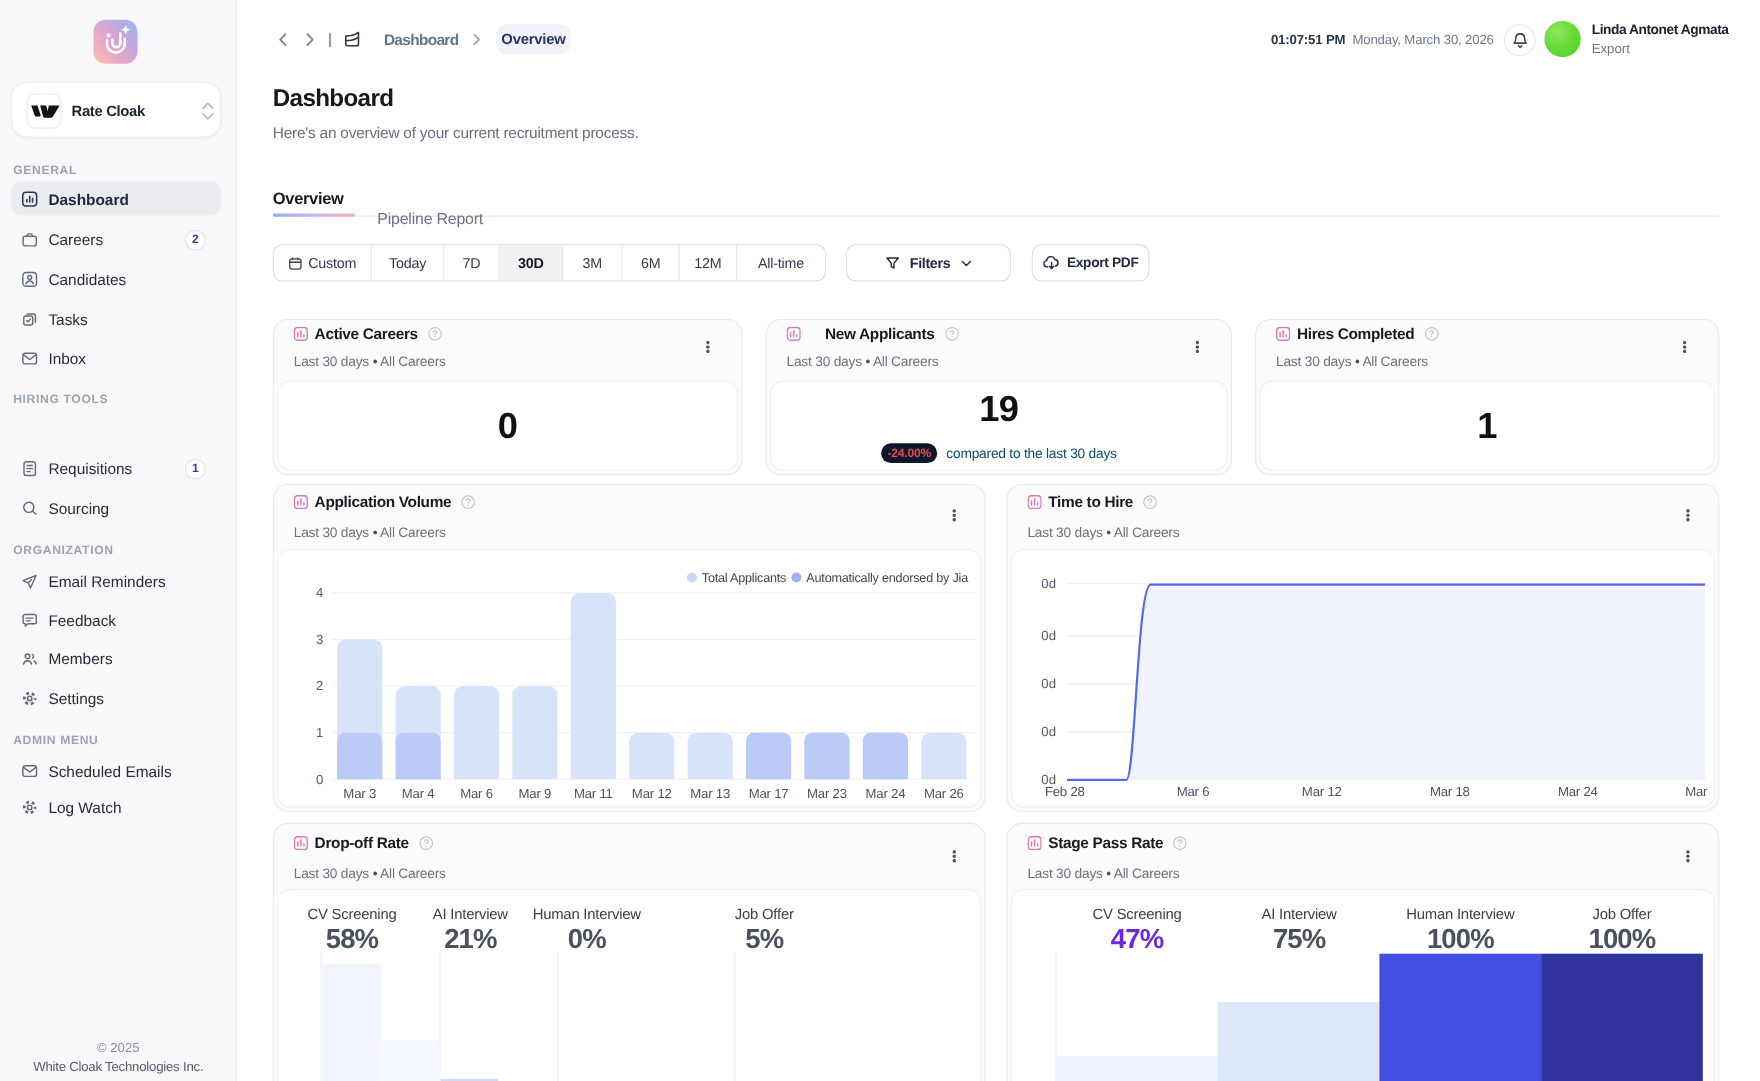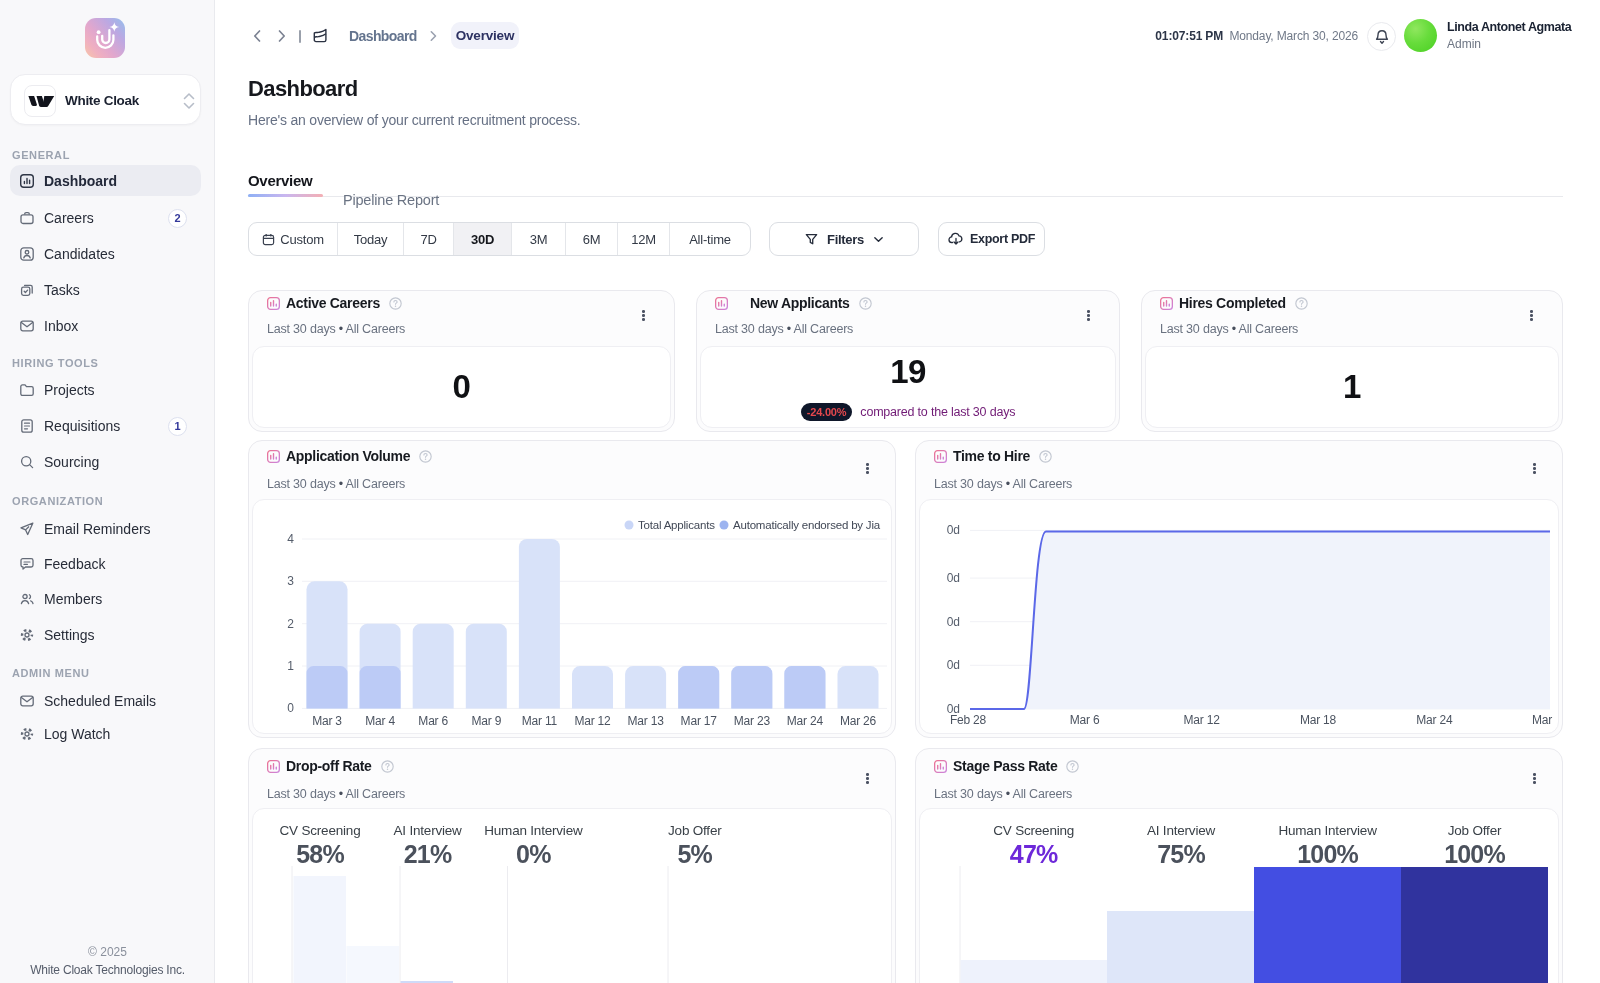--- a/index.html
+++ b/index.html
@@ -92,21 +92,21 @@
 </svg>
       </div>
   <div id="wscard">
     <div id="wbox">
           <svg width="32" height="32" viewBox="0 0 32 32" style="position:absolute;left:-1px;top:-1px;">
 <path d="M4.4 11h5.7l2.8 8.5c.25.85-.3 1.4-1.2 1.4H9c-.8 0-1.35-.35-1.6-1.1z" fill="#12141c"></path>
 <path d="M12.5 11h5.4l3 9.4c.25.8-.25 1.6-1.15 1.6h-3c-.8 0-1.35-.45-1.6-1.15z" fill="#12141c"></path>
 <path d="M20.3 11h9.9l-6 10c-.35.65-.9 1-1.6 1h-2.7c-.9 0-1.45-.7-1.2-1.55z" fill="#12141c"></path>
 </svg>
         </div>
-    <div id="wsname">White Cloak</div>
+    <div id="wsname">Rate Cloak</div>
         <svg width="14" height="18" viewBox="0 0 14 18" style="position:absolute;left:171px;top:17px;">
 <path d="M2.5 6.5L7 2l4.5 4.5 M2.5 11.5L7 16l4.5-4.5" fill="none" stroke="#b7bdc8" stroke-width="1.6" stroke-linecap="round" stroke-linejoin="round"></path>
         </svg>
   </div>
 
   <div class="navlabel" style="top:149px;">GENERAL</div>
   <div class="navitem active" style="top:165px;">
         <svg class="ic" viewBox="0 0 16 16">
           <rect x="1.7" y="1.7" width="12.6" height="12.6" rx="3" fill="none" stroke="#2f3646" stroke-width="1.4"></rect>
           <path d="M5.4 10.6V8.4 M8 10.6V5.4 M10.6 10.6V7.2" stroke="#2f3646" stroke-width="1.4" stroke-linecap="round"></path>
@@ -125,23 +125,20 @@
   <div class="navitem" style="top:272px;"><svg class="ic" viewBox="0 0 16 16">
           <path d="M5.6 3.4h6c1 0 1.6.6 1.6 1.6v6" fill="none" stroke="#646b78" stroke-width="1.3" stroke-linecap="round"></path>
           <rect x="2.6" y="5.2" width="8.2" height="8.2" rx="1.8" fill="none" stroke="#646b78" stroke-width="1.3"></rect>
           <path d="M5.2 9.3l1.2 1.2 2.2-2.4" fill="none" stroke="#646b78" stroke-width="1.3" stroke-linecap="round" stroke-linejoin="round"></path>
         </svg>Tasks</div>
   <div class="navitem" style="top:308px;"><svg class="ic" viewBox="0 0 16 16">
           <rect x="1.8" y="3.2" width="12.4" height="9.6" rx="2" fill="none" stroke="#646b78" stroke-width="1.3"></rect>
           <path d="M2.4 4.6l5.6 4.2 5.6-4.2" fill="none" stroke="#646b78" stroke-width="1.3" stroke-linecap="round" stroke-linejoin="round"></path>
         </svg>Inbox</div>
   <div class="navlabel" style="top:357px;">HIRING TOOLS</div>
-  <div class="navitem" style="top:372px;"><svg class="ic" viewBox="0 0 16 16">
-          <path d="M1.8 4.5c0-.9.7-1.6 1.6-1.6h2.6l1.5 1.7h5.1c.9 0 1.6.7 1.6 1.6v5.6c0 .9-.7 1.6-1.6 1.6H3.4c-.9 0-1.6-.7-1.6-1.6z" fill="none" stroke="#646b78" stroke-width="1.3"></path>
-        </svg>Projects</div>
   <div class="navitem" style="top:408px;"><svg class="ic" viewBox="0 0 16 16">
           <rect x="2.8" y="1.8" width="10.4" height="12.4" rx="2" fill="none" stroke="#646b78" stroke-width="1.3"></rect>
           <path d="M5.5 5.2h5 M5.5 8h5 M5.5 10.8h3" stroke="#646b78" stroke-width="1.2" stroke-linecap="round"></path>
         </svg>Requisitions<span class="badge">1</span></div>
   <div class="navitem" style="top:444px;"><svg class="ic" viewBox="0 0 16 16">
           <circle cx="7.2" cy="7.2" r="4.6" fill="none" stroke="#646b78" stroke-width="1.3"></circle>
           <path d="M10.6 10.6l3 3" stroke="#646b78" stroke-width="1.3" stroke-linecap="round"></path>
         </svg>Sourcing</div>
   <div class="navlabel" style="top:495px;">ORGANIZATION</div>
   <div class="navitem" style="top:511px;"><svg class="ic" viewBox="0 0 16 16">
@@ -194,21 +191,21 @@
 <div id="ovpill">Overview</div>
 <div id="clock">01:07:51 PM <span>&nbsp;Monday, March 30, 2026</span></div>
 <div id="bell">
       <svg width="16" height="16" viewBox="0 0 16 16">
         <path d="M8 1.8c-2.5 0-4 1.8-4 4.2 0 2.8-.8 3.6-1.4 4.2h10.8c-.6-.6-1.4-1.4-1.4-4.2 0-2.4-1.5-4.2-4-4.2z" fill="none" stroke="#3c4352" stroke-width="1.4" stroke-linejoin="round"></path>
         <path d="M6.5 12.6l1.5 1.6 1.5-1.6" fill="none" stroke="#3c4352" stroke-width="1.4" stroke-linecap="round" stroke-linejoin="round"></path>
       </svg>
     </div>
 <div id="avatar"></div>
 <div id="uname">Linda Antonet Agmata</div>
-<div id="urole">Admin</div>
+<div id="urole">Export</div>
 
 <div id="h1">Dashboard</div>
 <div id="subtitle">Here's an overview of your current recruitment process.</div>
 <div id="tabline"></div>
 <div id="tab1">Overview</div>
 <div id="tab2">Pipeline Report</div>
 <div id="tabu"></div>
 
 <div id="seg">
   <div class="segc" style="width:89px;"><svg width="13" height="13" viewBox="0 0 14 14" style="margin-right:5px;">
@@ -273,21 +270,21 @@
   <div class="dots" style="right:29px;top:19px;">
         <div></div>
         <div></div>
         <div></div>
       </div>
   <div class="csub" style="top:31px;">Last 30 days <span style="color:#474e5c;">•</span> All Careers</div>
   <div class="panel" style="top:55px;"></div>
   <div class="bignum" style="top:62px;left:0;">19</div>
   <div style="position:absolute;left:0;top:112px;width:100%;display:flex;align-items:center;justify-content:center;">
     <span style="background:#0f172a;color:#e5484d;font-size:11px;font-weight:bold;border-radius:9px;padding:3px 6px;letter-spacing:-0.2px;">-24.00%</span>
-    <span style="font-size:12.5px;color:#701a75;margin-left:8px;letter-spacing:-0.2px;">compared to the last 30 days</span>
+    <span style="font-size:12.5px;color:#0c4a6e;margin-left:8px;letter-spacing:-0.2px;">compared to the last 30 days</span>
   </div>
 </div>
 <div class="card" id="sc3" style="left:1141px;top:290px;width:422px;height:142px;">
   <svg class="cicon" style="top:6px;" viewBox="0 0 16 16">
         <rect x="0.8" y="0.8" width="14.4" height="14.4" rx="3.6" stroke="url(#pg)" fill="none" stroke-width="1.6"></rect>
         <path d="M4.6 11.2V6.8 M8 11.2V4.6 M11.4 11.2V9" stroke="url(#pg)" stroke-width="1.7" stroke-linecap="round"></path>
       </svg>
   <div class="ctitle" style="top:4px;">Hires Completed<svg class="qm" viewBox="0 0 16 16">
           <circle cx="8" cy="8" r="7" stroke="#c2c7d1" fill="none" stroke-width="1.4"></circle>
           <path d="M6 6.2c0-1.1.9-1.9 2-1.9s2 .8 2 1.8c0 1.4-2 1.5-2 2.7" stroke="#c2c7d1" fill="none" stroke-width="1.4" stroke-linecap="round"></path>

